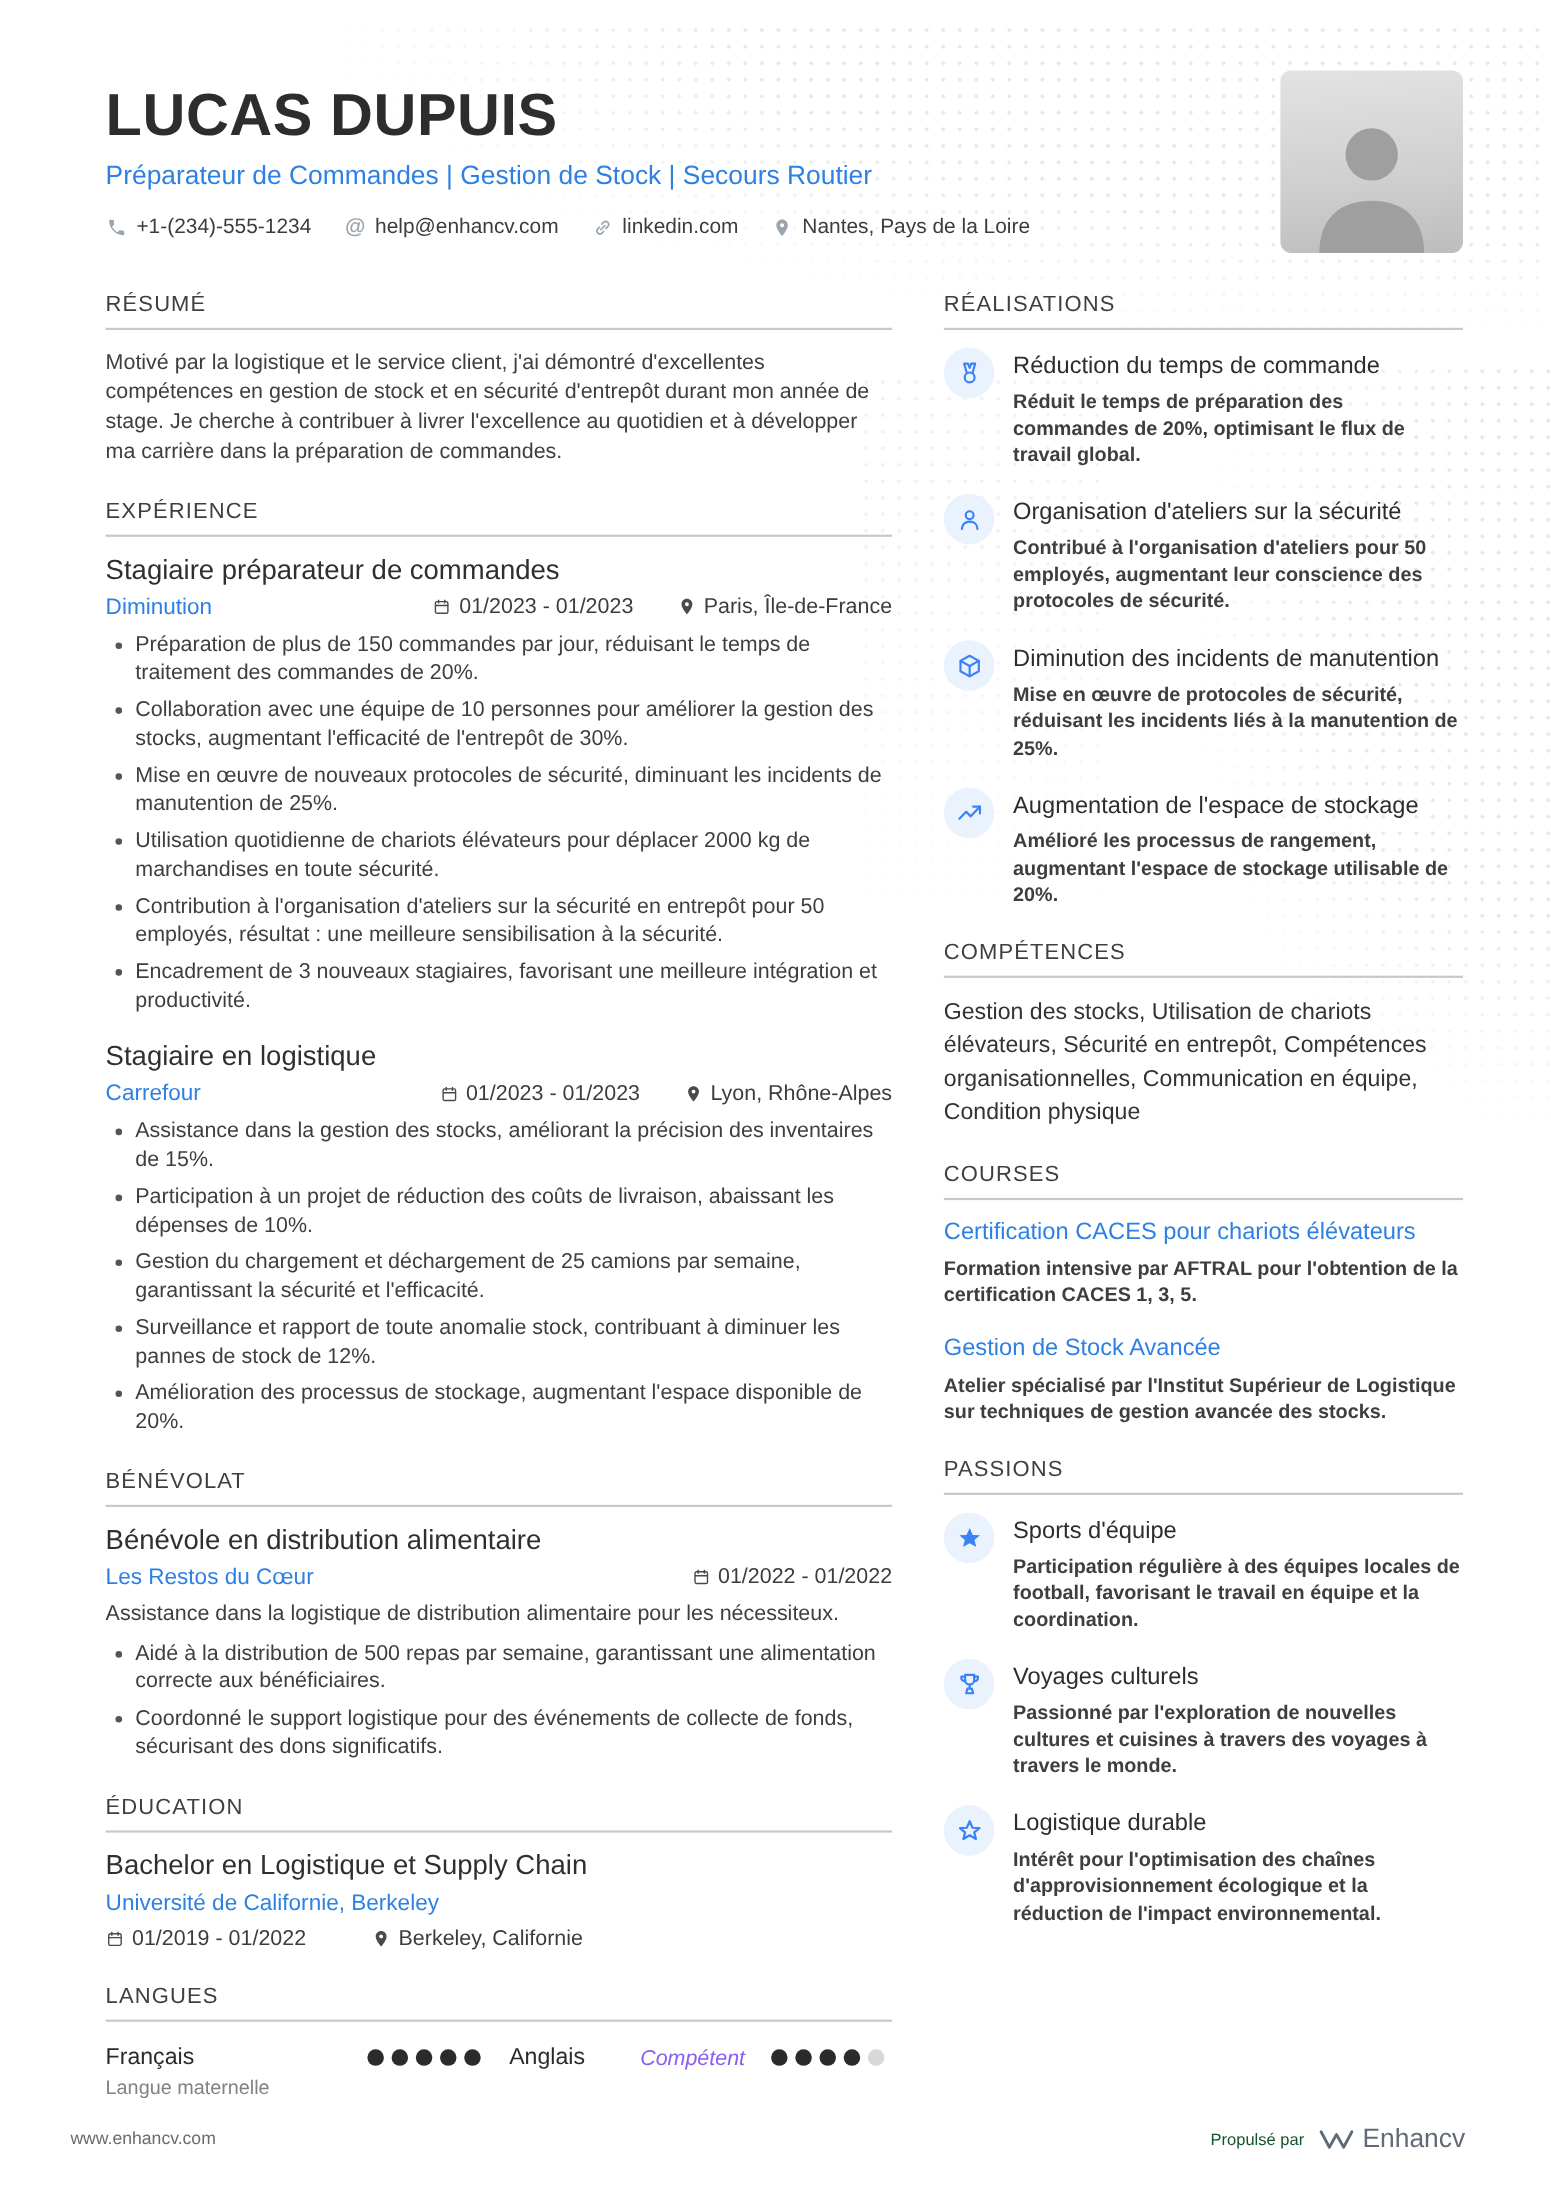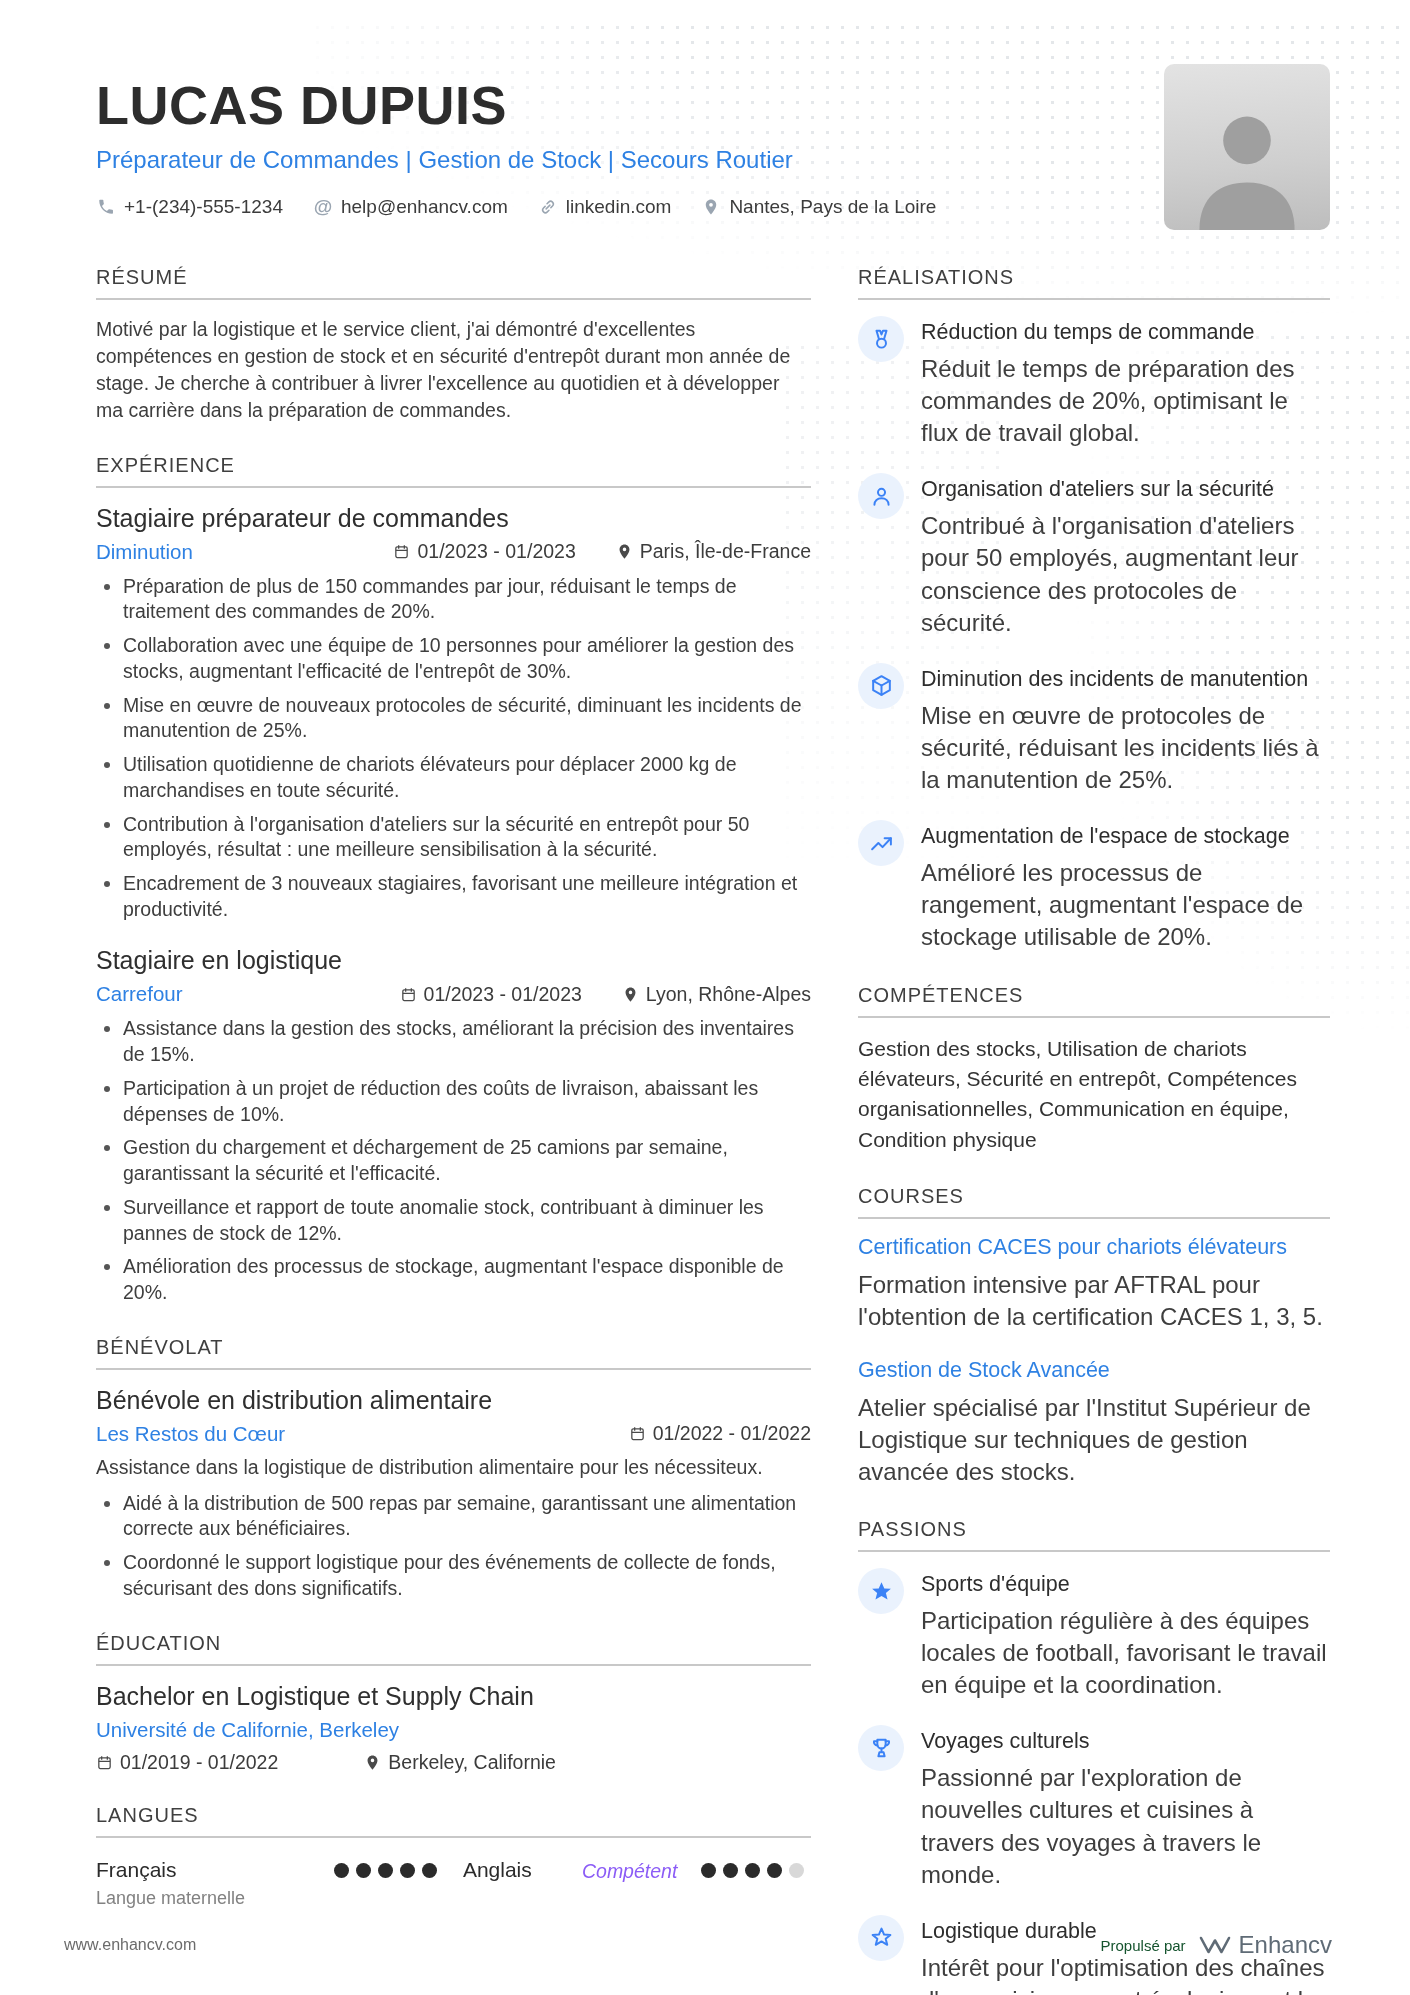--- a/index.html
+++ b/index.html
@@ -63,21 +63,21 @@
   .meta-item + .meta-item { margin-left:40px; }
   .meta-item svg { width:17px; height:17px; }
   .micon { display:inline-flex; color:#4a4a4a; }
   ul.bullets { margin:10px 0 0; padding-left:27px; }
   ul.bullets li { font-size:19.5px; line-height:1.32; color:#3e3e3e; margin-bottom:8px; }
   ul.bullets li::marker { color:#555; }
 
   
   .entry-title { font-size:25px; color:#2f2f2f; font-weight:500; margin-bottom:7px; }
   .school { color:#2e81e3; font-size:20.5px; margin-bottom:9px; cursor:pointer; }
-  .edu-meta { display:flex; align-items:center; gap:46px; }
+  .edu-meta { display:flex; align-items:center; gap:20px; }
 
   
   .langs { display:flex; align-items:flex-start; padding-top:4px; }
   .lang-name { font-size:21px; color:#2b2b2b; }
   .lang-level { font-size:18px; color:#828282; margin-top:6px; }
   .l1 { width:244px; }
   .dots-group { padding-top:5px; white-space:nowrap; }
   .dots1 { width:132px; }
   .l2name { width:122px; font-size:21px; color:#2b2b2b; }
   .l2level { width:122px; font-size:19.5px; color:#8b5cf6; padding-top:2px;font-style:italic; }
@@ -87,21 +87,21 @@
   
   .icon-item { display:flex; margin-bottom:24px; }
   .icon-bubble {
     flex:0 0 46px; width:46px; height:46px; border-radius:50%;
     background:#eaf2fd; display:flex; align-items:center; justify-content:center; margin-right:17px;
   }
   .icon-bubble svg { width:25px; height:25px; }
   .blue-stroke { stroke:#3b82f6; fill:none; stroke-width:1.9; stroke-linecap:round; stroke-linejoin:round; }
   .blue-fill { fill:#3b82f6; }
   .item-title { font-size:21.5px; color:#2d2d2d; font-weight:500; line-height:1.25; margin-bottom:7px; padding-top:3px; }
-  .item-text { font-size:24px; line-height:1.34; color:#3e3e3e; }
+  .item-text { font-size:18px; line-height:1.34; color:#3e3e3e;font-weight:bold; }
 
   .skills-text { font-size:21px; line-height:1.45; color:#333333; }
 
   .course { margin-bottom:24px; }
   .course-title { color:#2e81e3; font-size:21.5px; margin-bottom:9px; cursor:pointer; }
 
   
   .footer {
     position:absolute; left:0; right:0; bottom:36px; z-index:1;
     display:flex; justify-content:space-between; align-items:center; padding:0 78px 0 64px;

